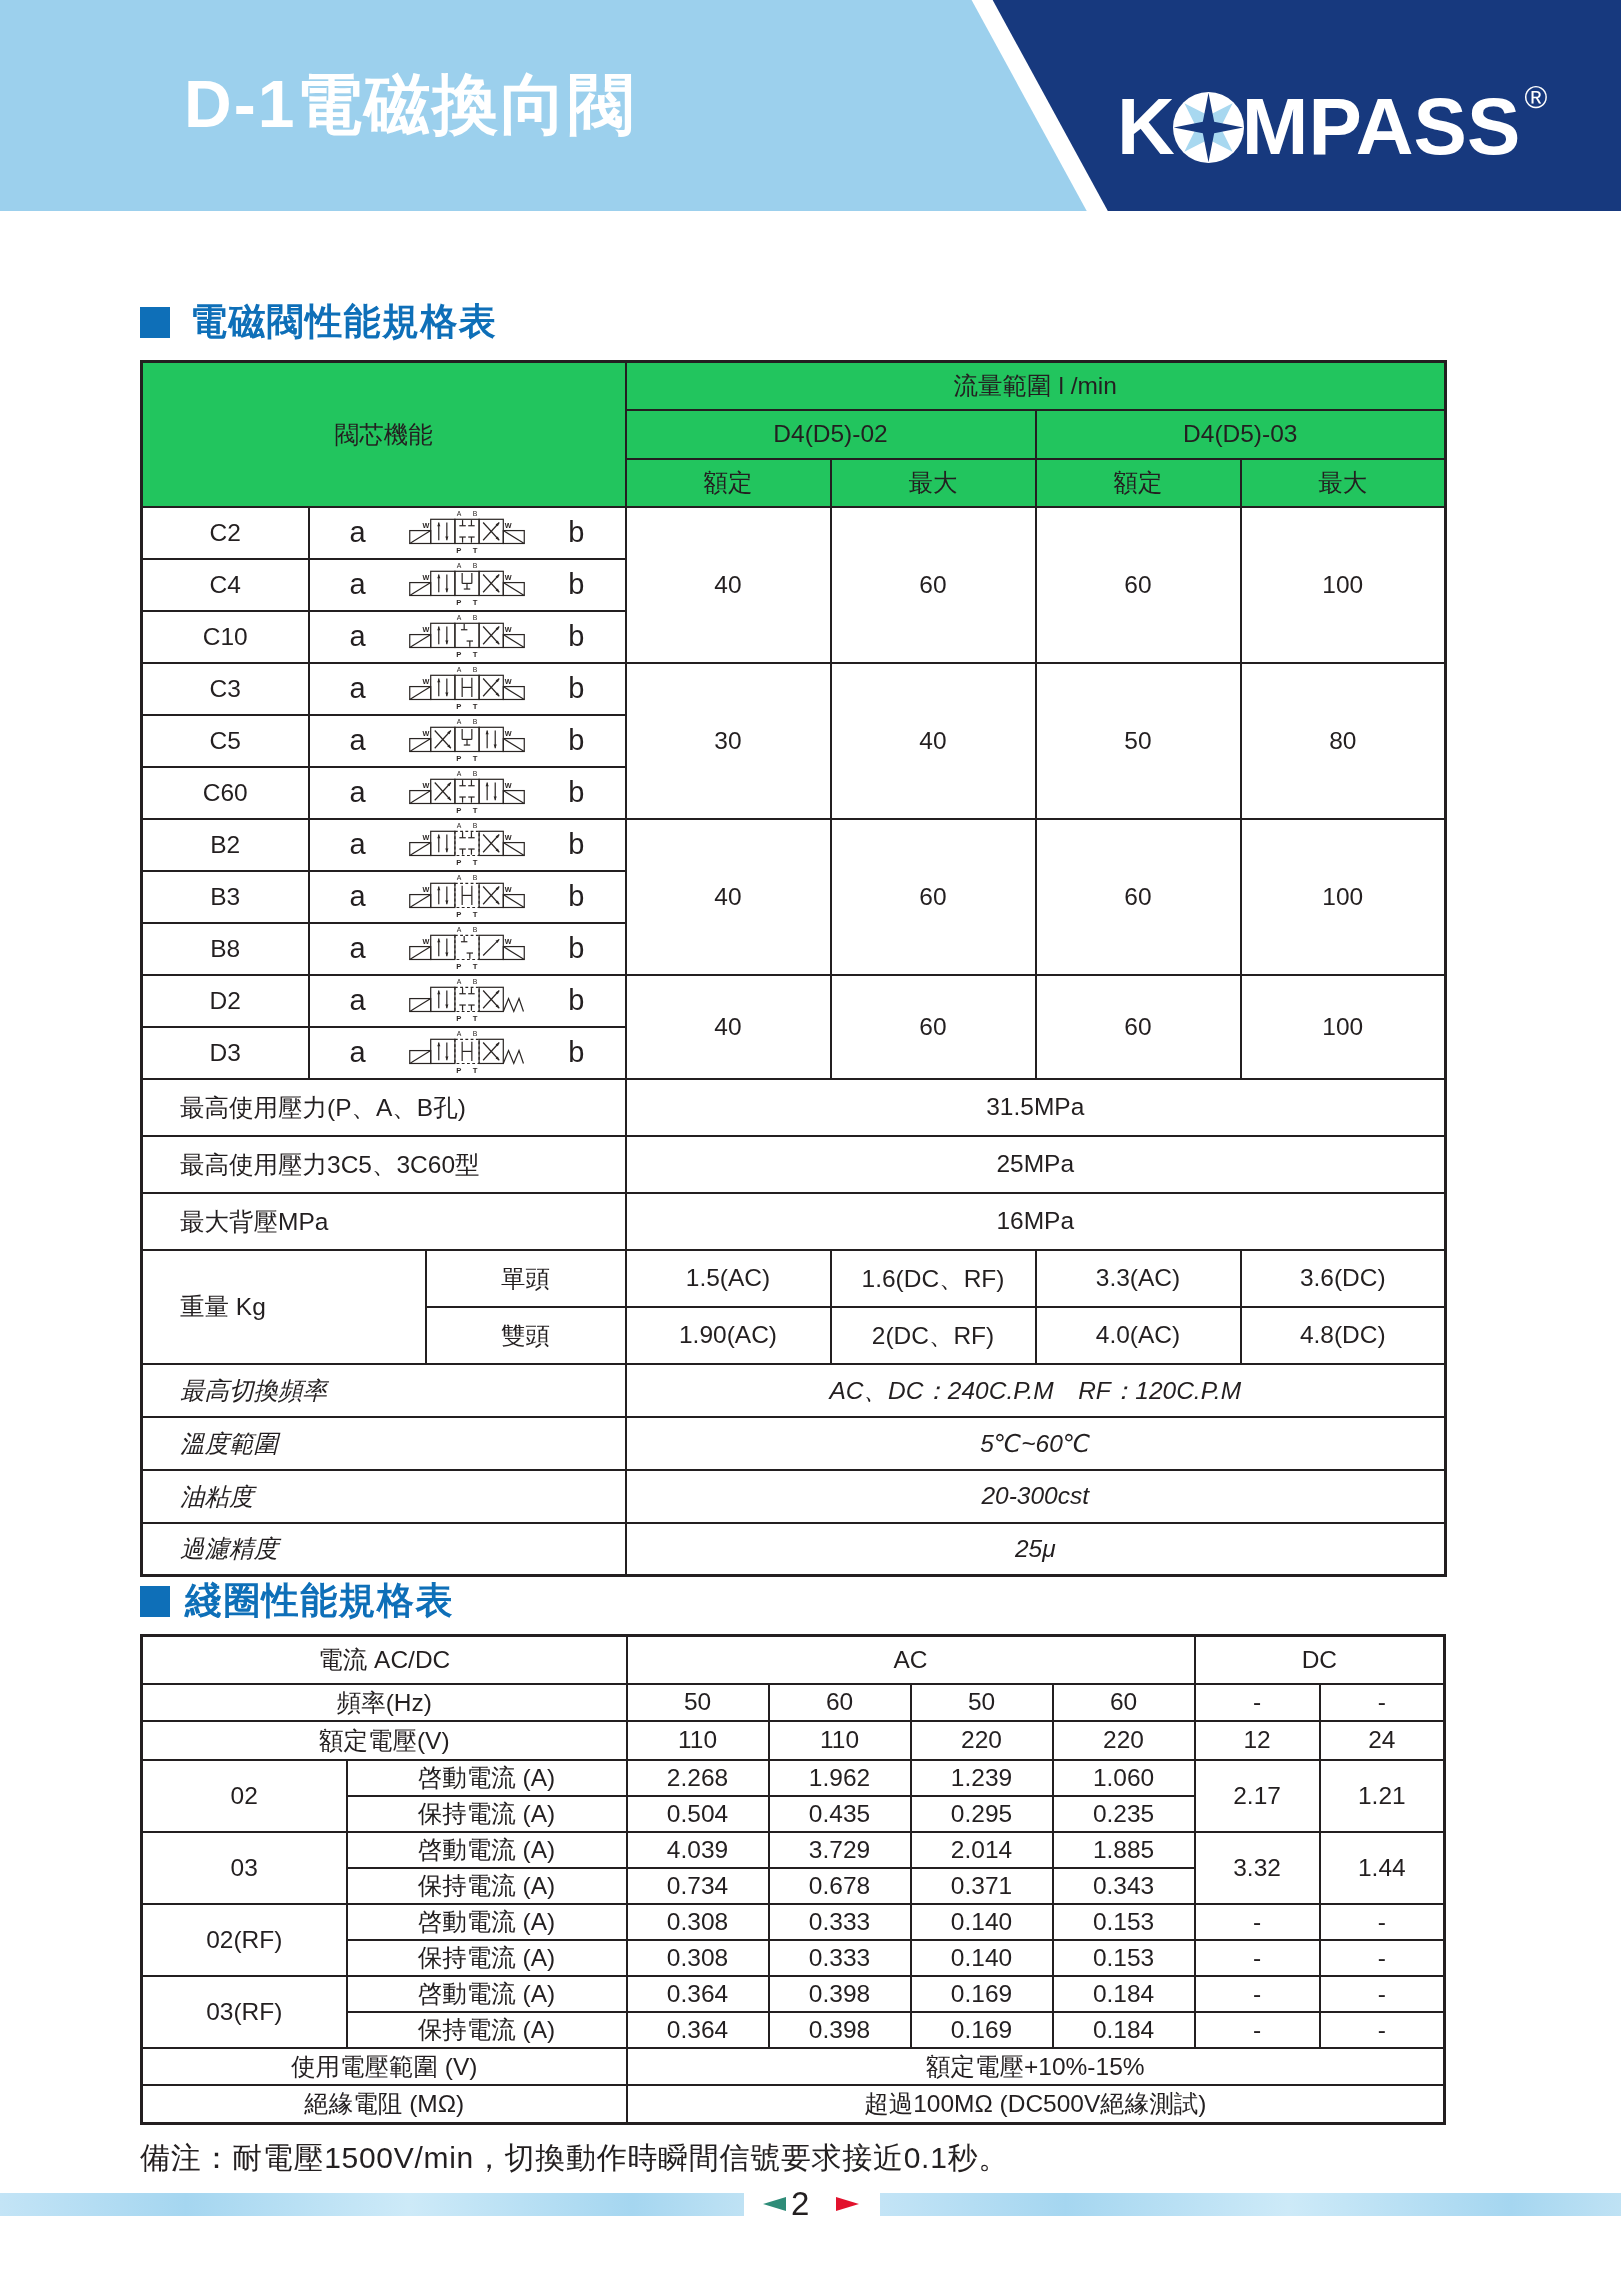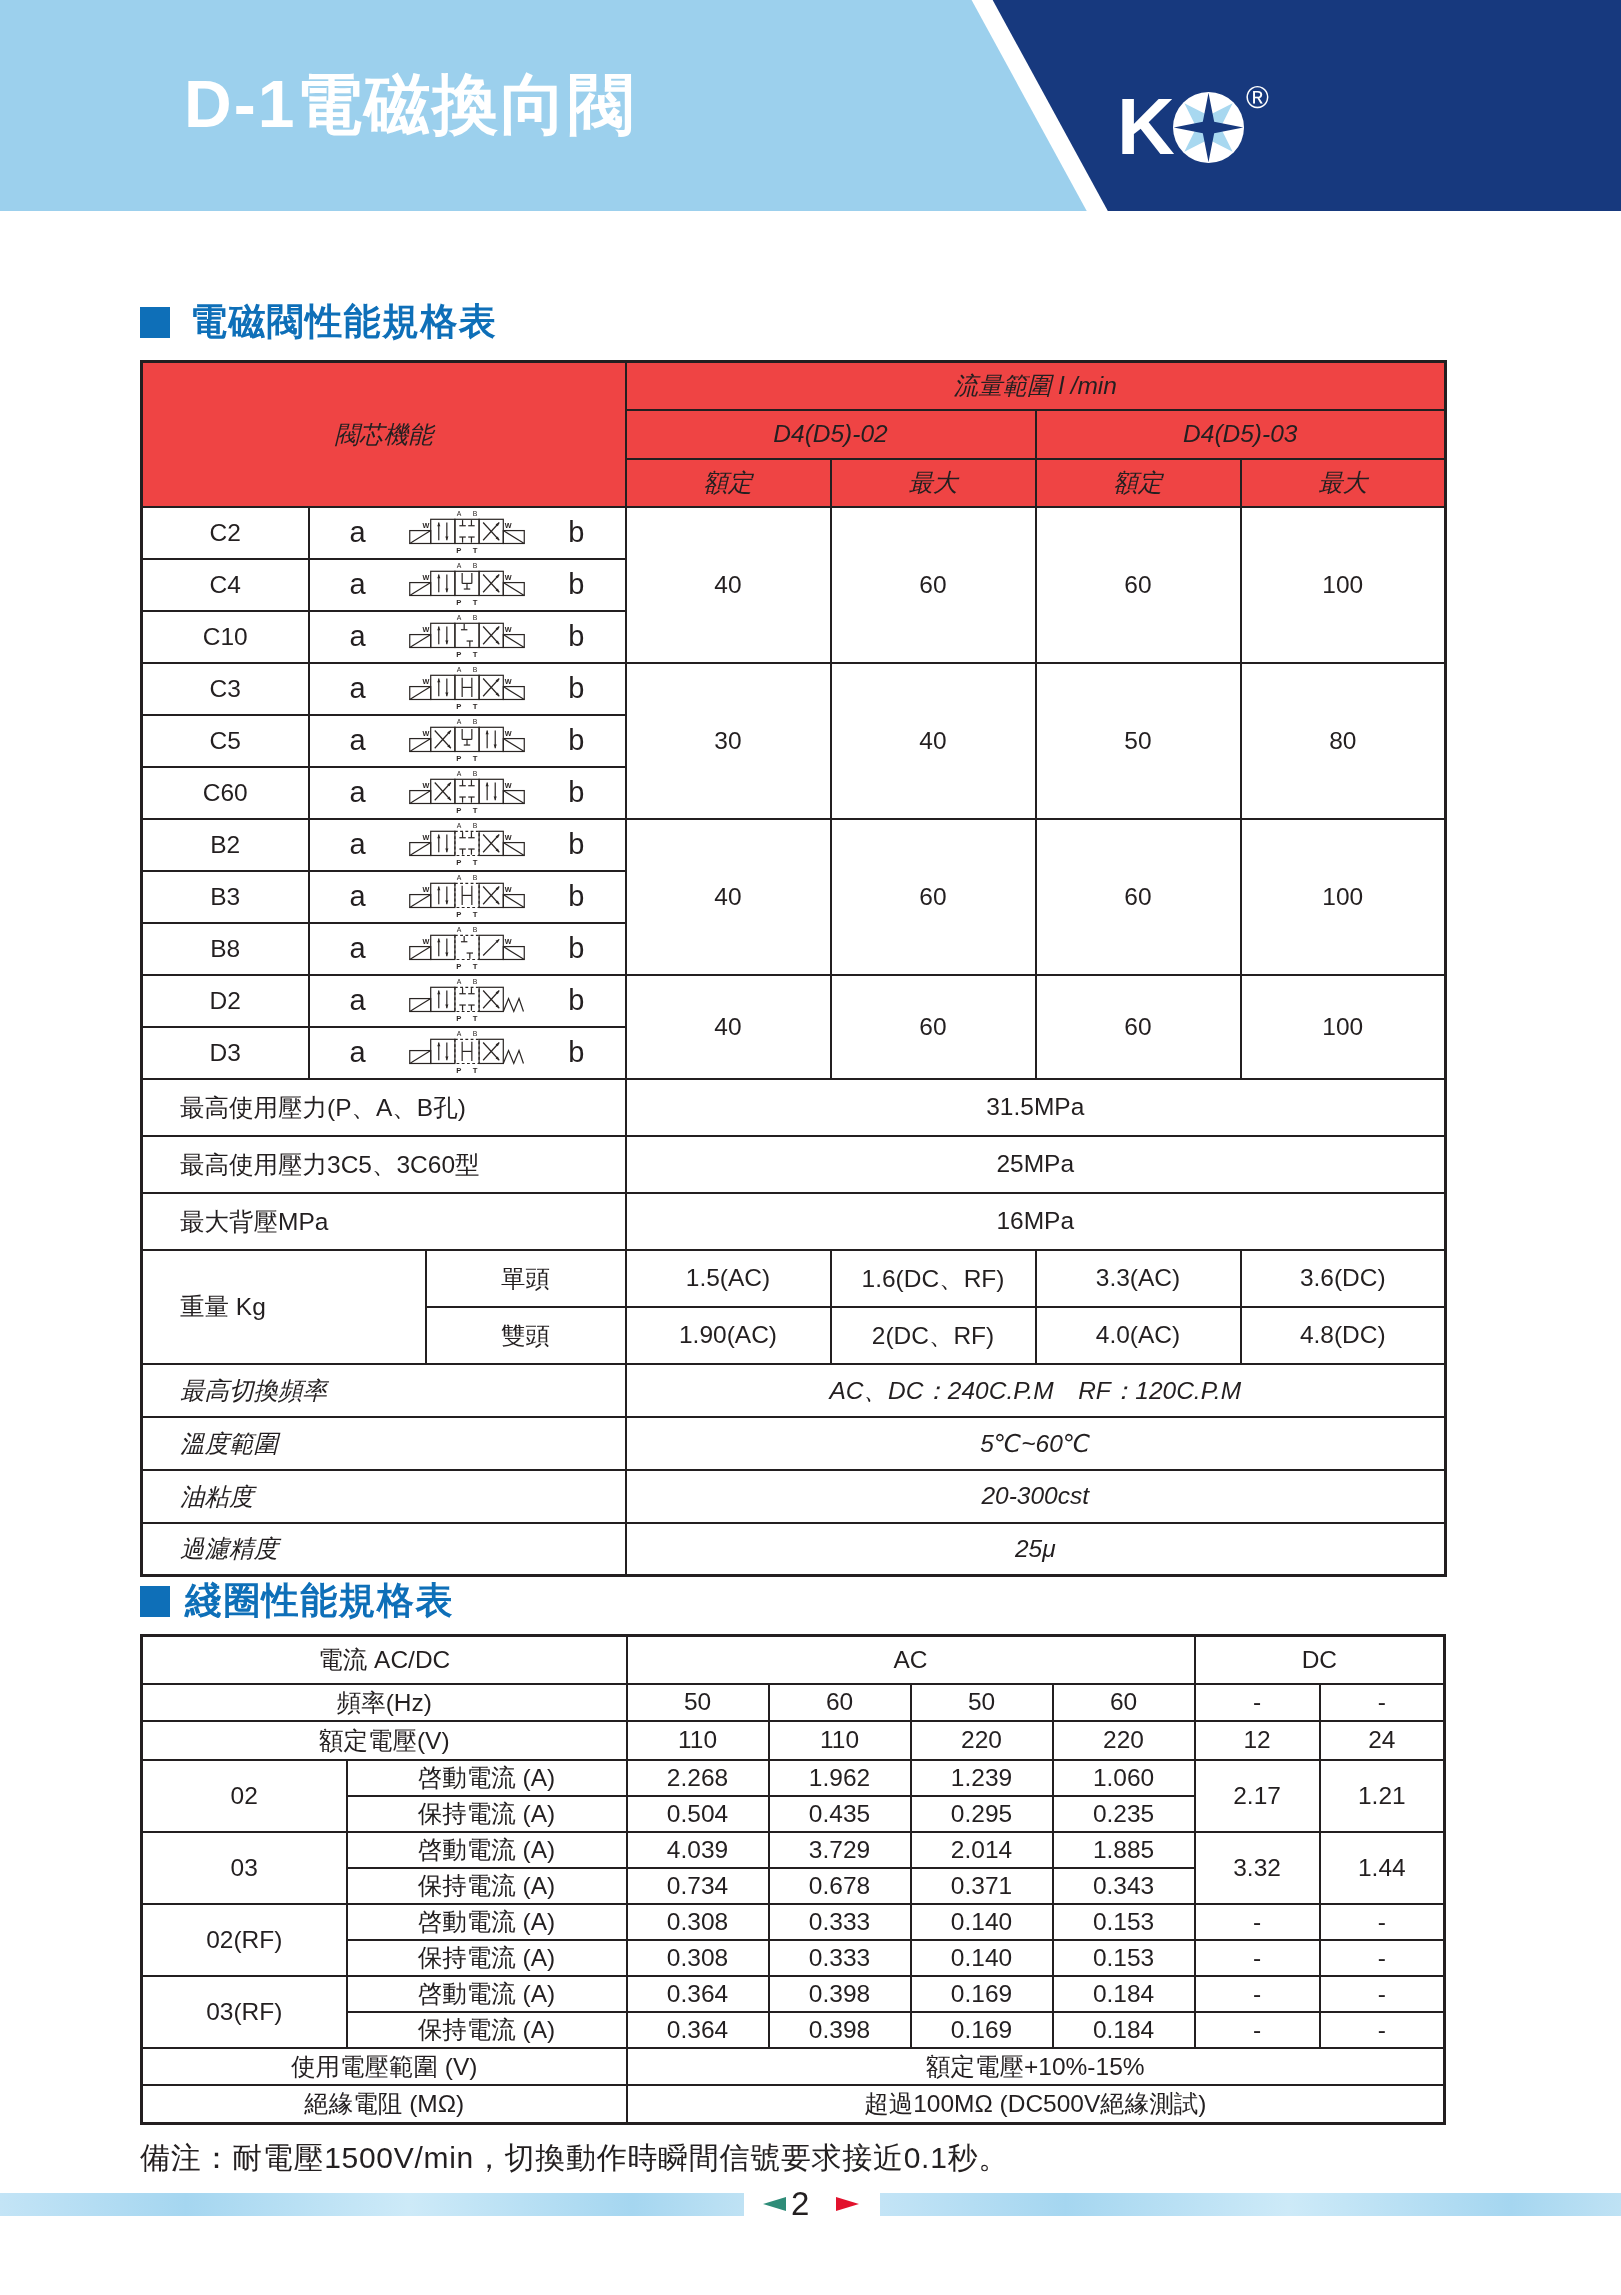--- a/index.html
+++ b/index.html
@@ -22,21 +22,21 @@
   .sec-title .bullet{width:30px;height:31px;background:#0E6FB8;}
   .sec-title .txt{font-size:37px;font-weight:bold;color:#0E6FB8;letter-spacing:1.4px;}
   #sec1{top:297px;gap:20px;}
   #sec2{top:1576px;}
   
   table{border-collapse:collapse;table-layout:fixed;background:#ffffff;}
   #table1{position:absolute;top:360px;left:140px;width:1306px;}
   #table2{position:absolute;top:1634px;left:140px;width:1306px;}
   td{border:2px solid #231f20;text-align:center;vertical-align:middle;font-size:24.5px;padding:0;overflow:hidden;}
   #table1,#table2{border:3.4px solid #231f20;}
-  td.hd{background:#ef4444;font-style:italic;}
+  td.hd{background:#22c55e;}
   td.left{text-align:left;padding-left:37px;}
   tr.h70{height:48px;} tr.h72{height:49px;} tr.h74{height:50px;}
   tr.h84{height:57px;} tr.h78{height:53px;font-style:italic;}
   tr.h55{height:37px;} tr.h57{height:39px;} tr.h53{height:36px;}
   .symwrap{display:flex;align-items:center;justify-content:space-between;padding:0 40px;}
   .symwrap .ab{font-size:29px;}
   .symwrap svg{width:134px;height:50px;display:block;}
   
   #note{position:absolute;left:140px;top:2138px;font-size:30px;letter-spacing:0.7px;}
   
@@ -57,20 +57,21 @@
   <div class="white-stripe"></div>
   <div class="navy"></div>
   <div class="header-title">D-1電磁換向閥</div>
   <div class="brand">
     <span>K</span>
     <svg class="star" viewBox="0 0 100 100">
       <circle cx="50" cy="50" r="50" fill="#ffffff"></circle>
       <polygon fill="#A8D8F0" points="16,16 50,33 84,16 67,50 84,84 50,67 16,84 33,50"></polygon>
       <polygon fill="#17397E" points="50,1 58,42 99,50 58,58 50,99 42,58 1,50 42,42"></polygon>
     </svg>
+    <span>MPASS</span>
     <span class="reg">®</span>
   </div>
 </div>
 
 <div class="sec-title" id="sec1">
   <div class="bullet"></div>
   <div class="txt">電磁閥性能規格表</div>
 </div>
 
 <table id="table1">

